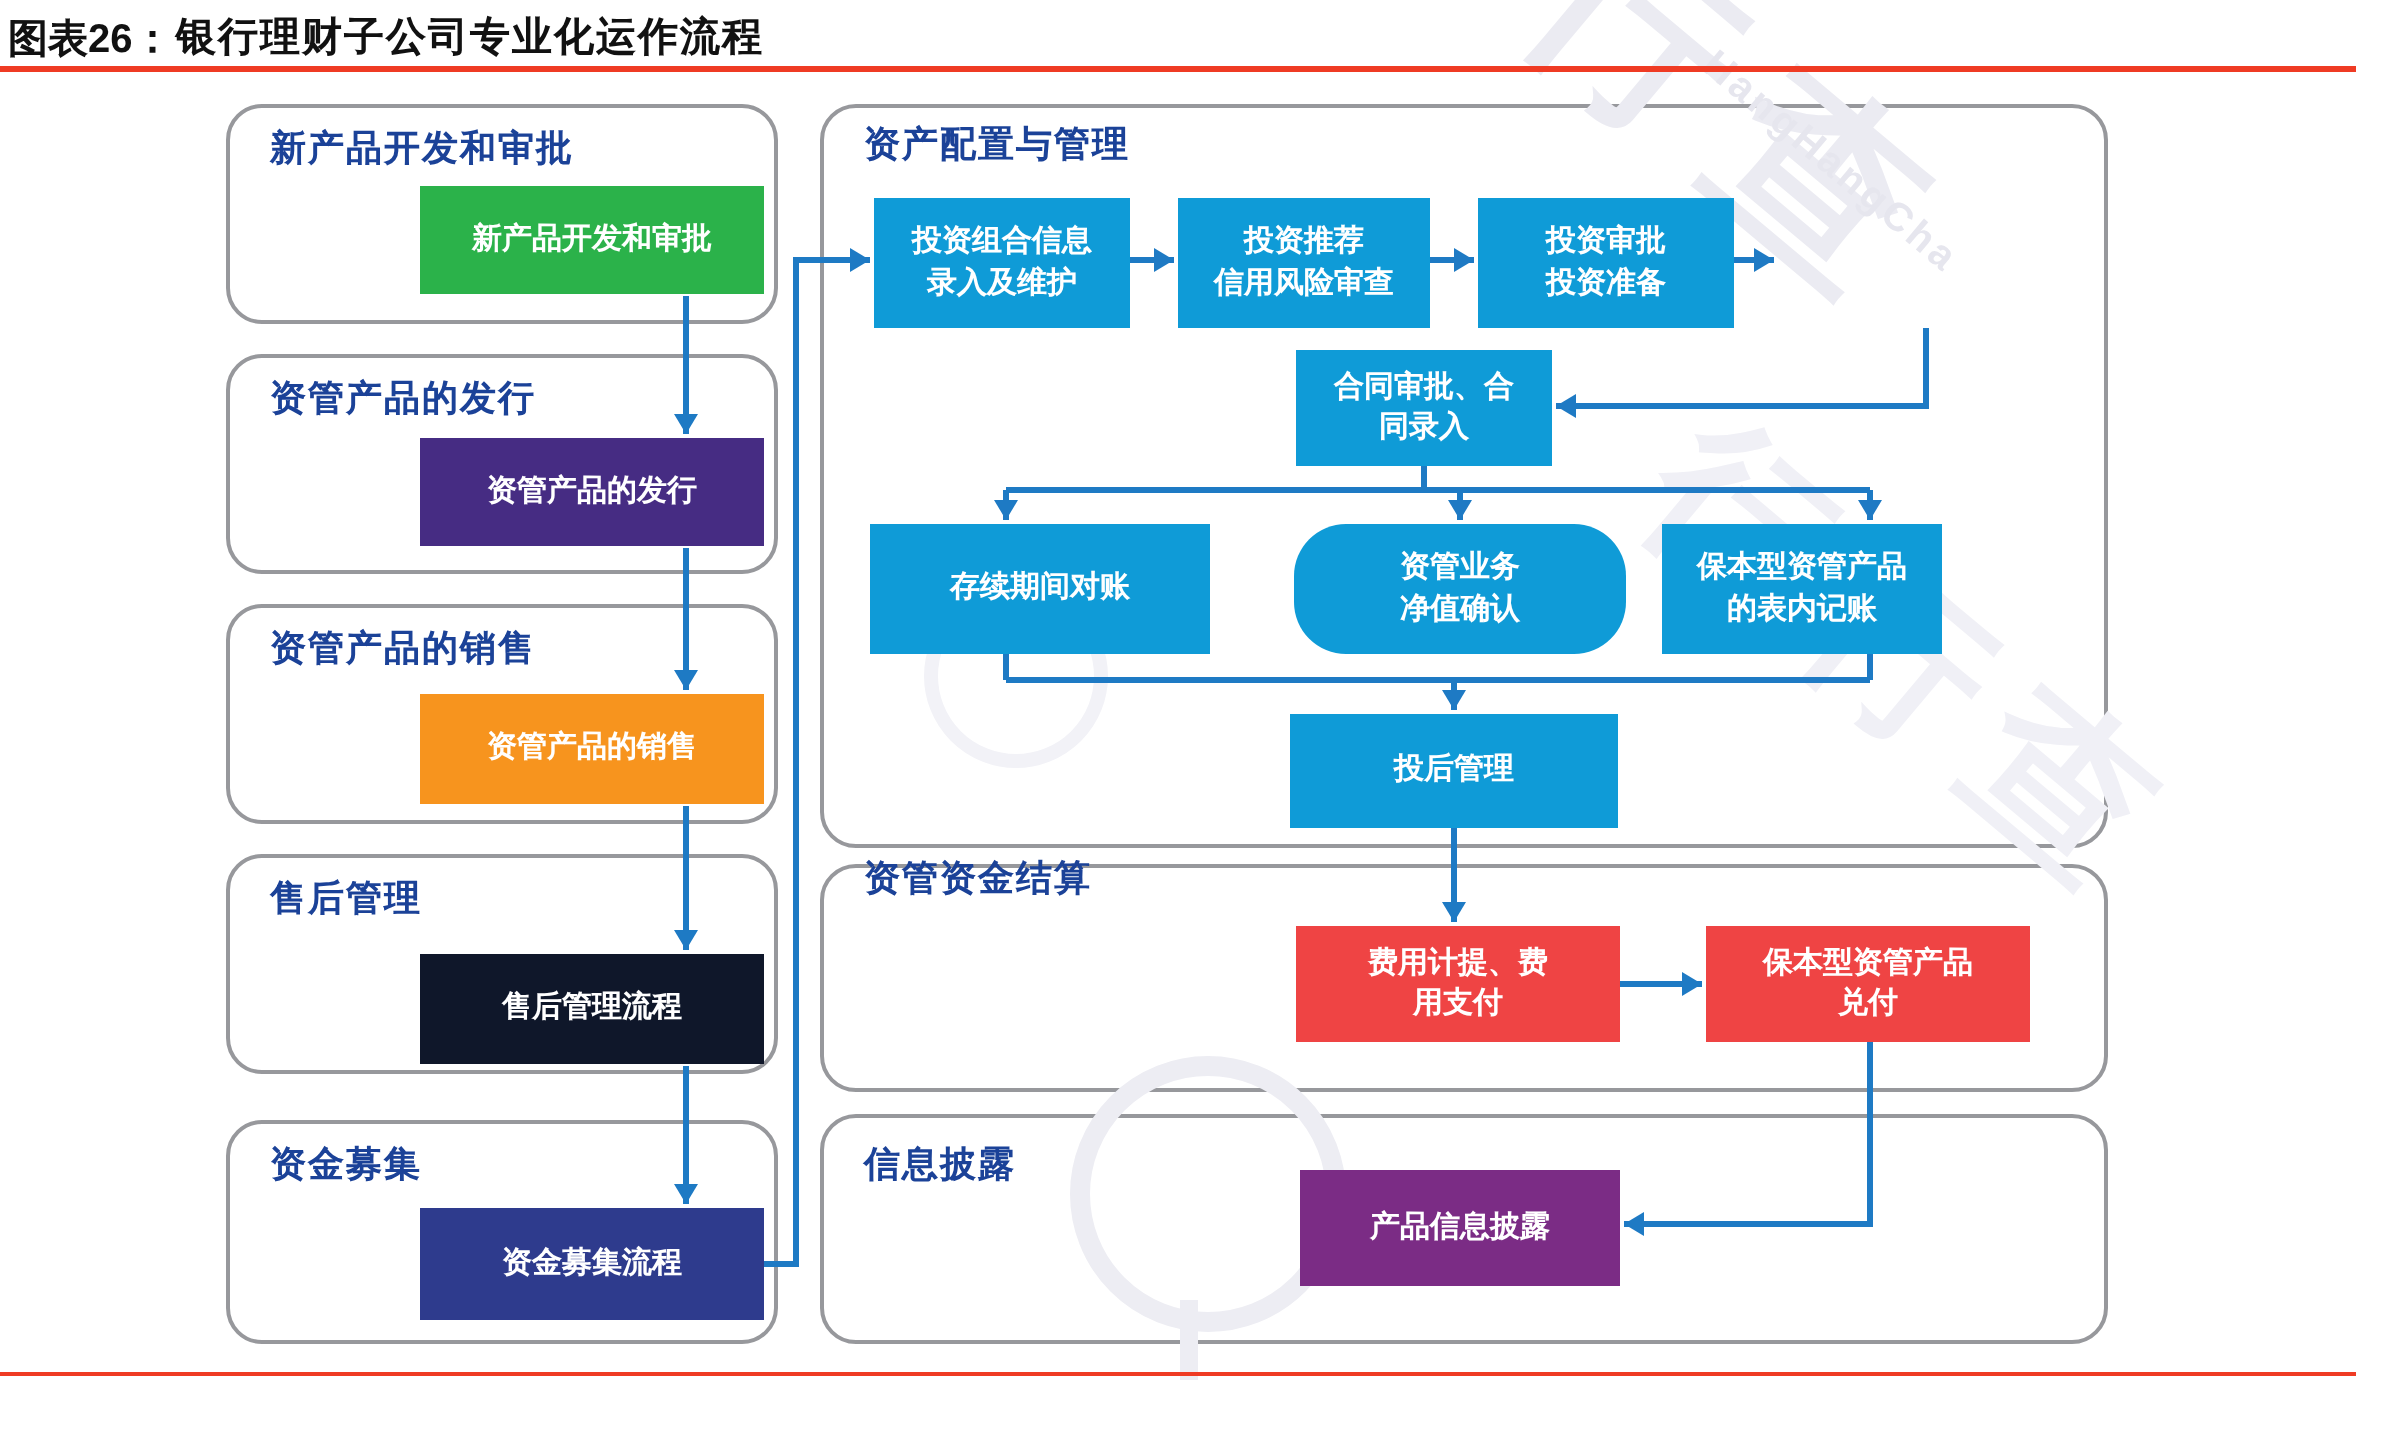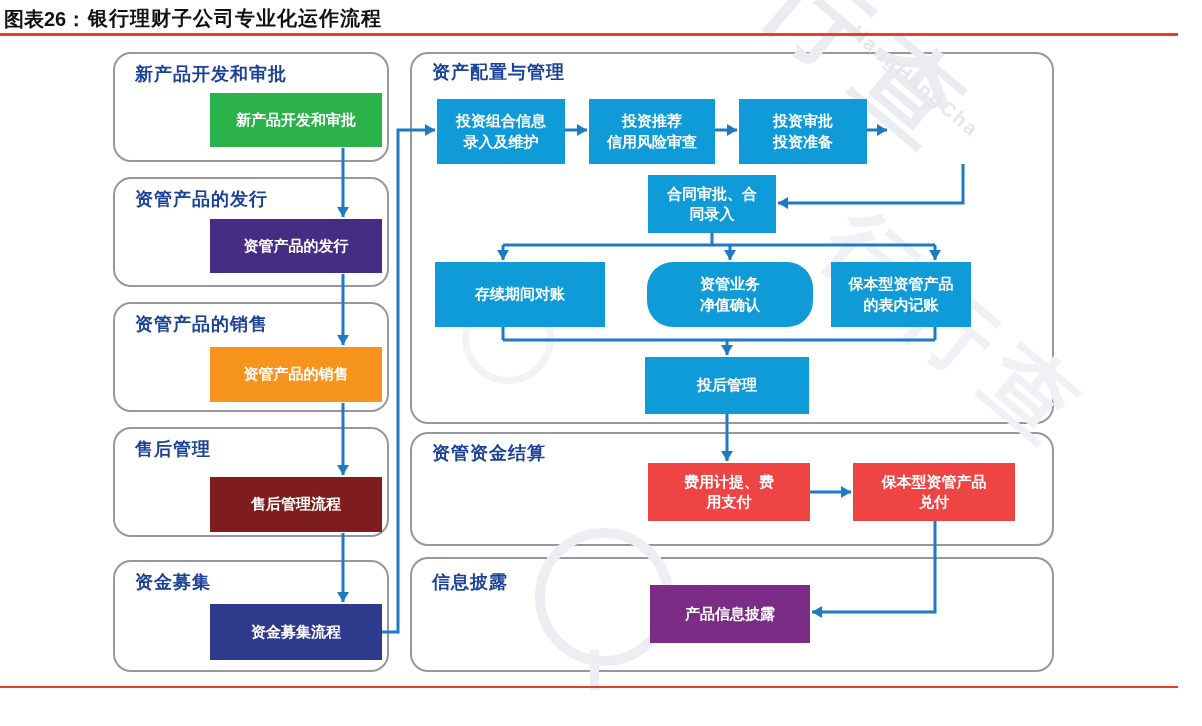--- a/index.html
+++ b/index.html
@@ -18,21 +18,21 @@
     font-family:"Liberation Serif","DejaVu Serif",serif;letter-spacing:1px;z-index:6;}
   
   .gpanel{position:absolute;background:#fff;border:2px solid #97989c;border-radius:18px;z-index:1;}
   .phead{position:absolute;font-size:18px;font-weight:700;color:#1b4298;z-index:3;letter-spacing:1px;}
   
   .fbox{position:absolute;display:flex;align-items:center;justify-content:center;text-align:center;
     color:#fff;font-weight:700;font-size:15px;line-height:1.35;white-space:pre-line;z-index:3;}
   .c-green {background:#2bb24a;}
   .c-purple{background:#462c83;}
   .c-orange{background:#f7941e;}
-  .c-blue  {background:#7f1d1d;}
+  .c-blue  {background:#0f172a;}
   .c-navy  {background:#2e3b8d;}
   .c-cyan  {background:#0f9bd7;}
   .c-teal  {background:#ef4444;}
   .c-violet{background:#7b2c85;}
   
   #arrows{position:absolute;left:0;top:0;z-index:4;pointer-events:none;}
   
   .wm{position:absolute;z-index:2;color:#ebebf2;font-weight:700;pointer-events:none;user-select:none;}
   .wm-cn1{left:640px;top:-25px;font-size:100px;transform:rotate(40deg);letter-spacing:18px;width:420px;}
   .wm-cn2{left:790px;top:300px;font-size:88px;transform:rotate(40deg);letter-spacing:16px;width:400px;color:#f0f0f6;}
@@ -74,21 +74,21 @@
   <div class="fbox c-purple" style="left:210px;top:219px;width:172px;height:54px;">资管产品的发行</div>
   <div class="fbox c-orange" style="left:210px;top:347px;width:172px;height:55px;">资管产品的销售</div>
   <div class="fbox c-blue" style="left:210px;top:477px;width:172px;height:55px;">售后管理流程</div>
   <div class="fbox c-navy" style="left:210px;top:604px;width:172px;height:56px;">资金募集流程</div>
 
   <div class="gpanel" style="left:410px;top:52px;width:640px;height:368px;"></div>
   <div class="gpanel" style="left:410px;top:432px;width:640px;height:110px;"></div>
   <div class="gpanel" style="left:410px;top:557px;width:640px;height:111px;"></div>
 
   <div class="phead" style="left:432px;top:60px;">资产配置与管理</div>
-  <div class="phead" style="left:432px;top:441px;text-align:center;">资管资金结算</div>
+  <div class="phead" style="left:432px;top:427px;text-align:center;">资管资金结算</div>
   <div class="phead" style="left:432px;top:570px;">信息披露</div>
 
   <div class="fbox c-cyan" style="left:437px;top:99px;width:128px;height:65px;">投资组合信息
 录入及维护</div>
   <div class="fbox c-cyan" style="left:589px;top:99px;width:126px;height:65px;">投资推荐
 信用风险审查</div>
   <div class="fbox c-cyan" style="left:739px;top:99px;width:128px;height:65px;">投资审批
 投资准备</div>
   <div class="fbox c-cyan" style="left:648px;top:175px;width:128px;height:58px;">合同审批、合
 同录入</div>

